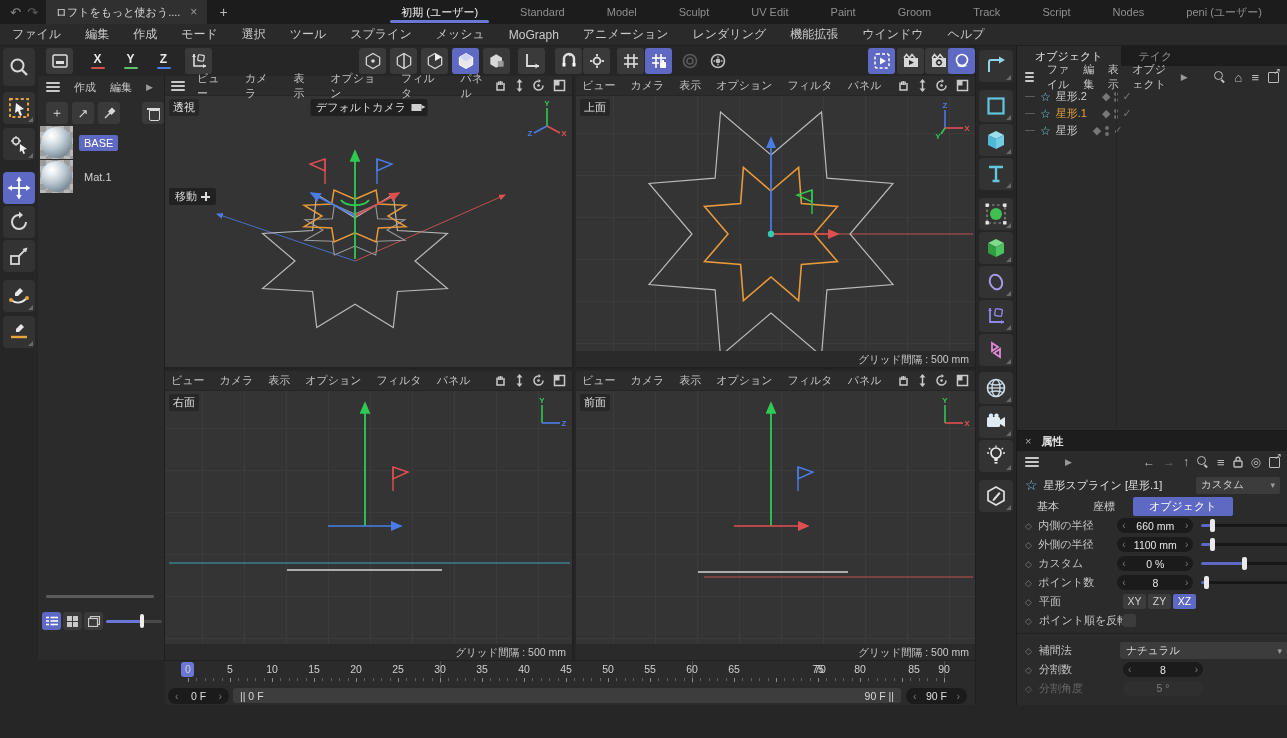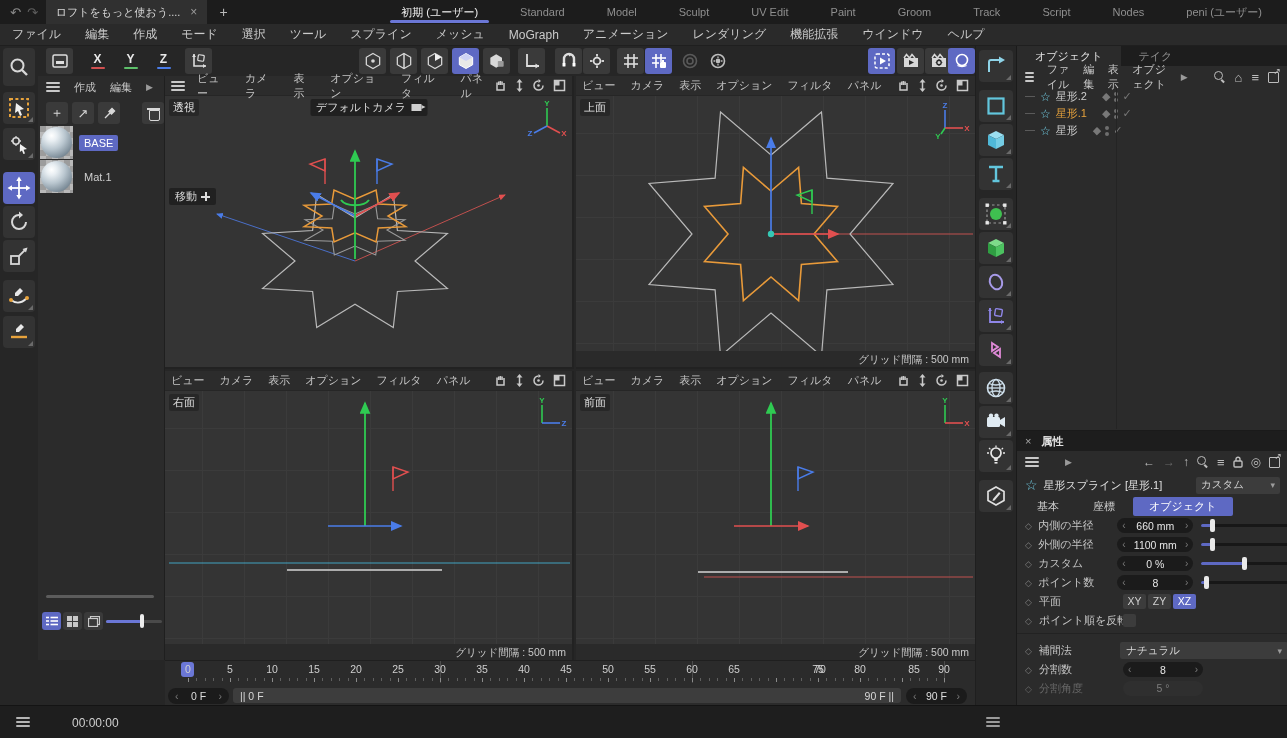--- a/index.html
+++ b/index.html
@@ -1192,27 +1192,14 @@
         <span class="rgt">90 F ||</span>
       </div>
       <div class="tl-spin right">
         <span class="arr">‹</span>
         <span>90 F</span>
         <span class="arr">›</span>
       </div>
     </div>
   </div>
 
-  <div class="statusbar">
-    <span class="burger hamb">
-        <i></i>
-        <i></i>
-        <i></i>
-      </span>
-    <span class="time">00:00:00</span>
-    <span class="burger2 hamb">
-        <i></i>
-        <i></i>
-        <i></i>
-      </span>
-  </div>
 
 </div>
 
 </body></html>

